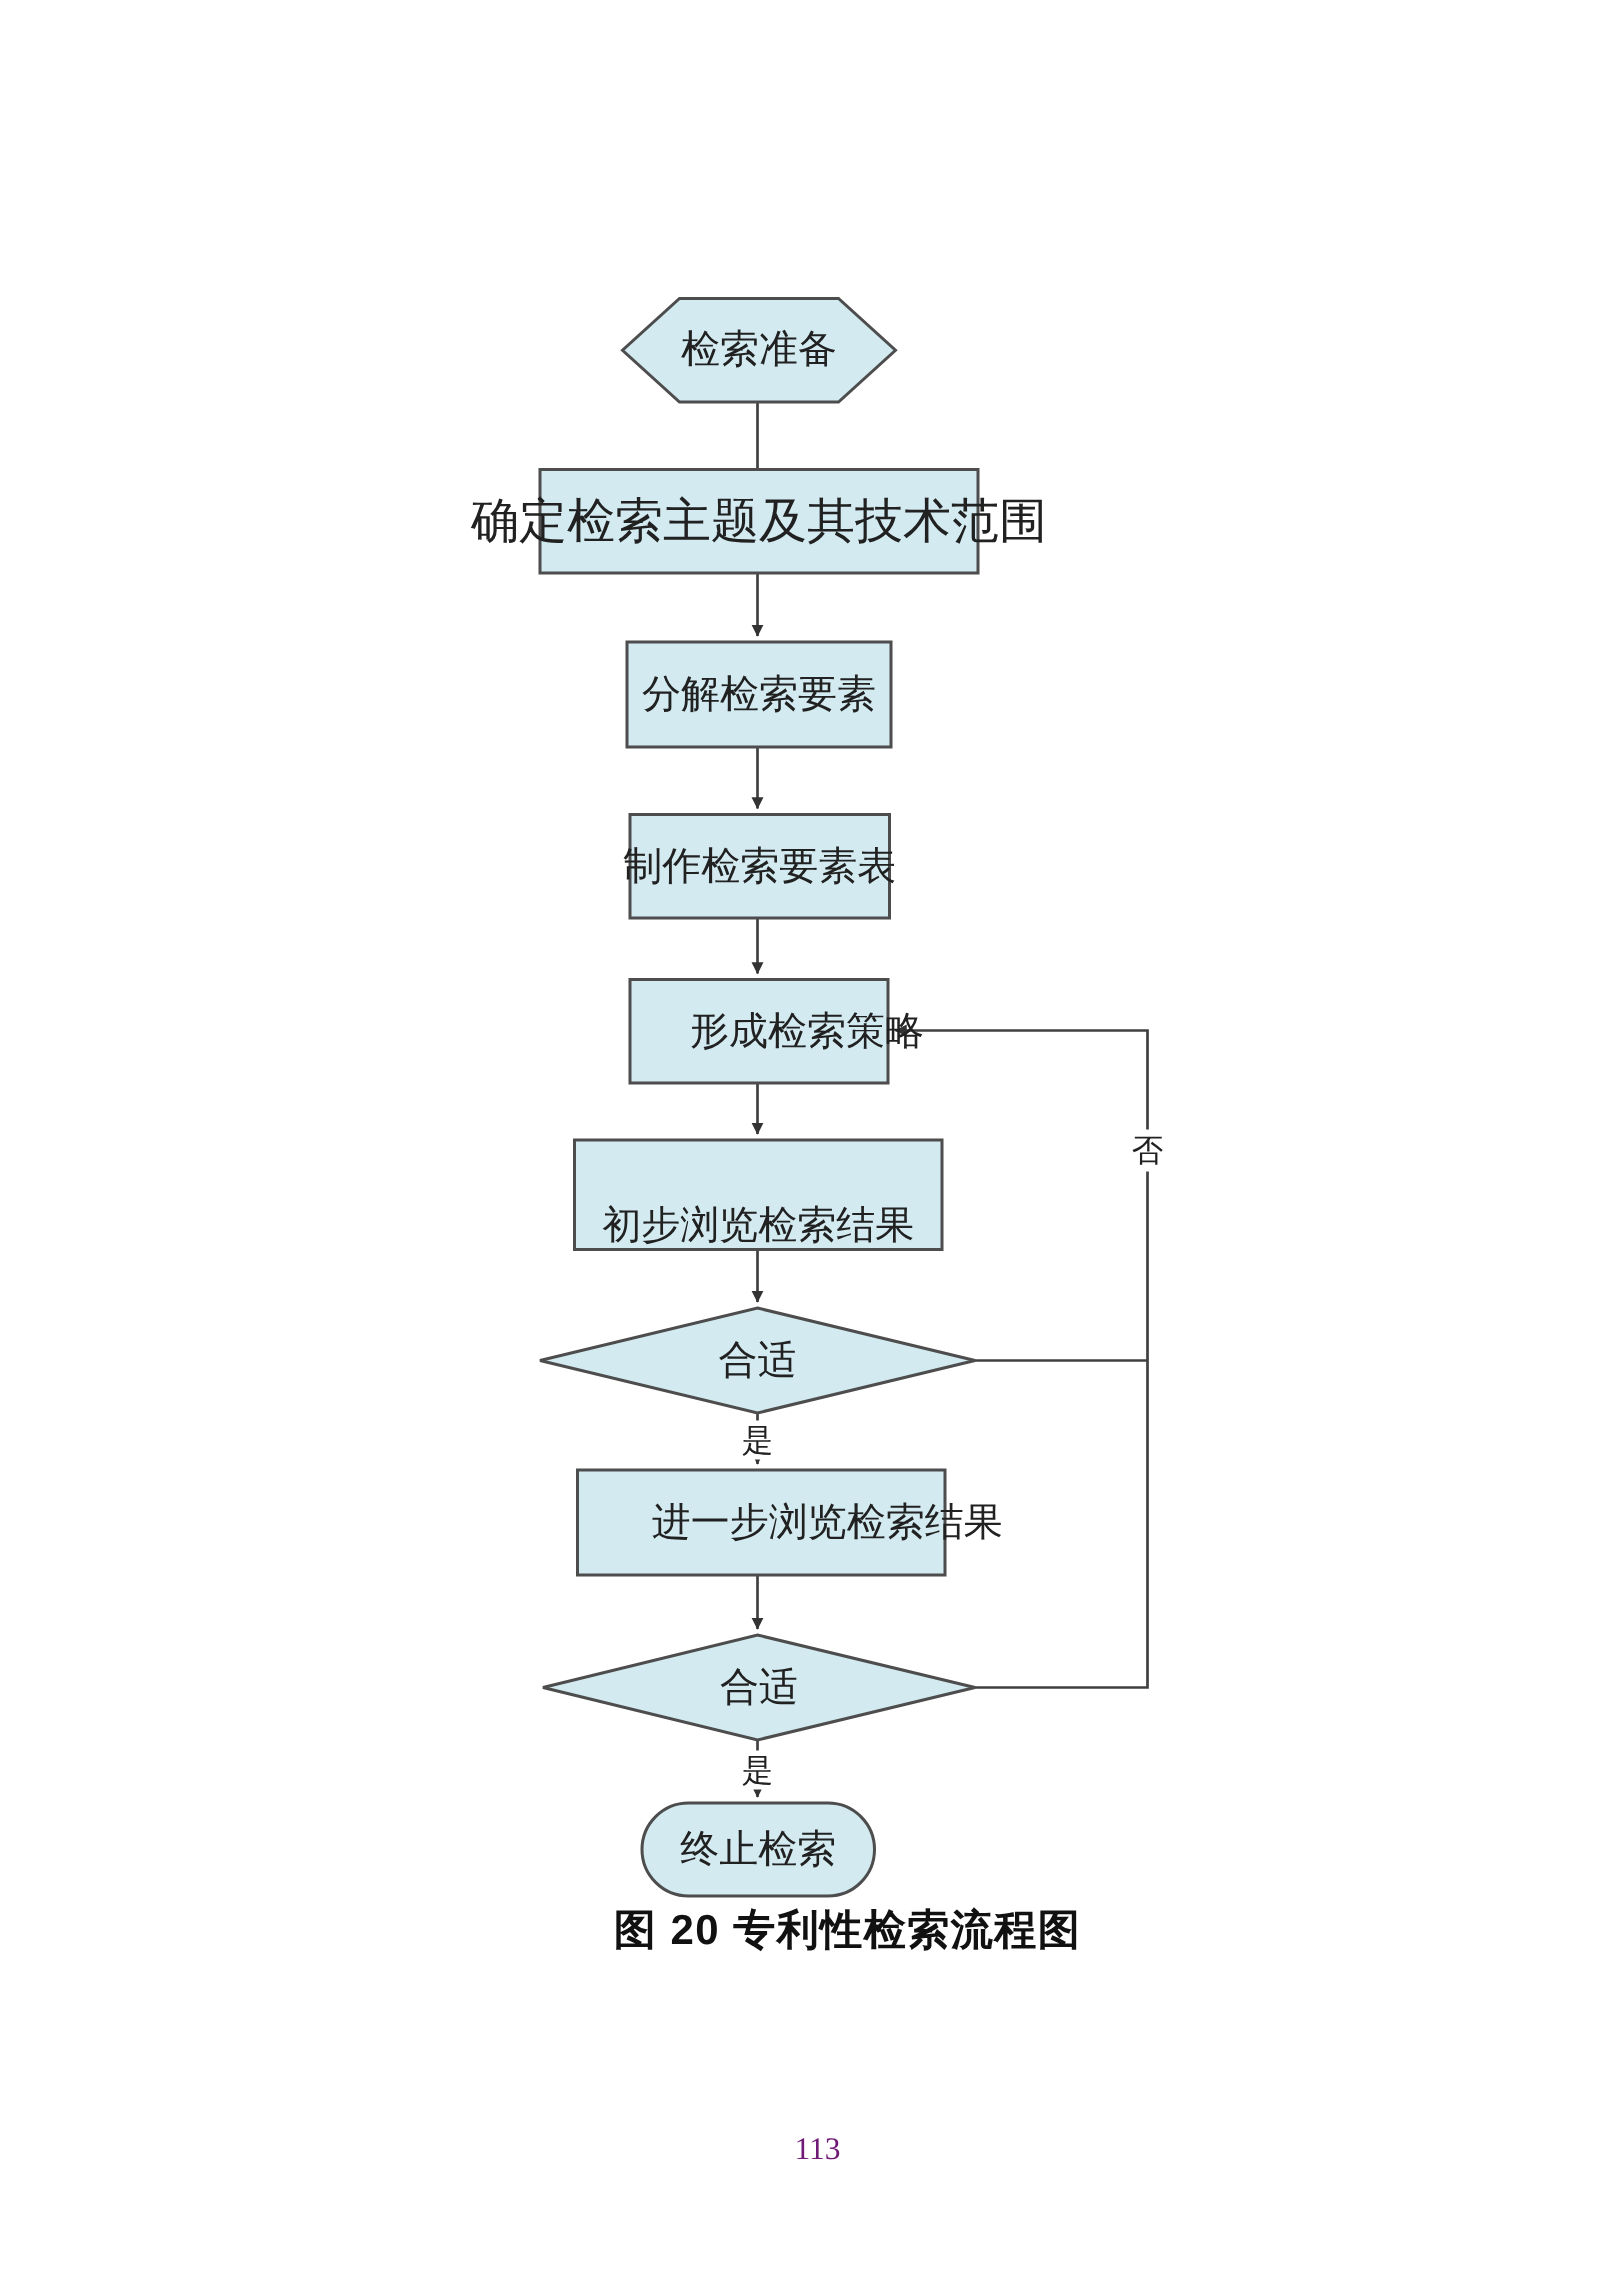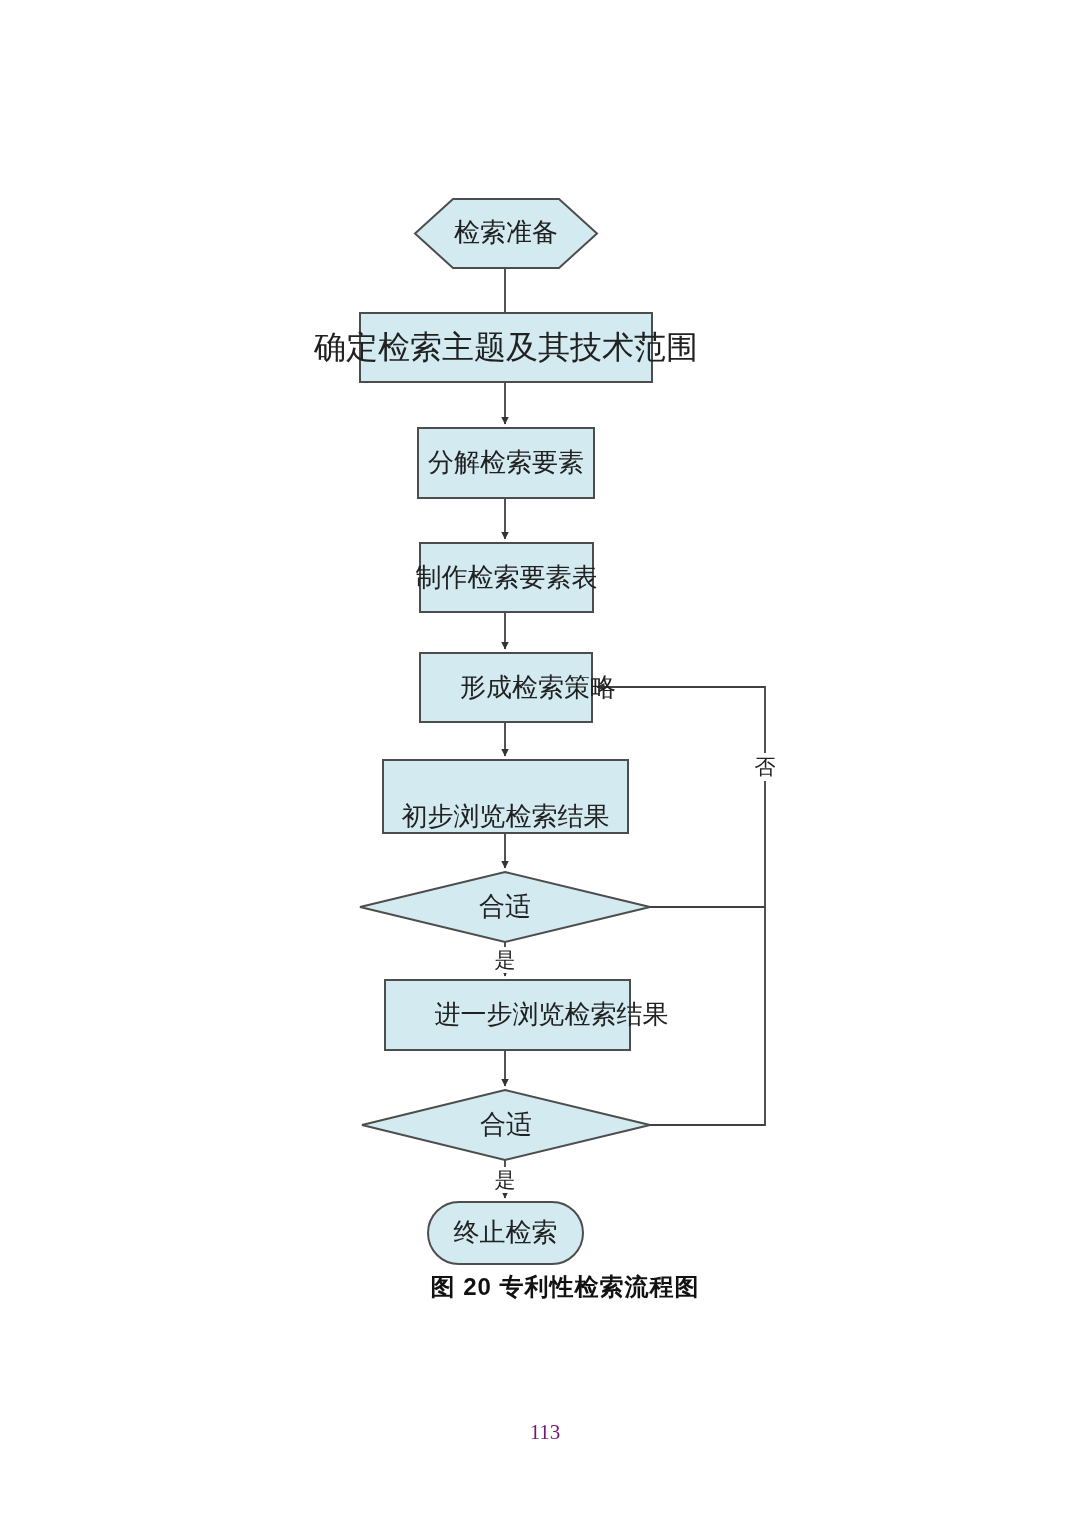--- a/index.html
+++ b/index.html
@@ -38,21 +38,21 @@
     justify-content: center;
     color: #212121;
     font-size: 21px;
     background: #ffffff;
     padding: 0 2px;
   }
   .caption {
     position: absolute;
     left: 415px; top: 1272px; width: 300px; height: 30px;
     display: flex; align-items: center; justify-content: center;
-    font-size: 24px;
+    font-size: 28px;
     font-weight: bold;
     color: #111111;
     letter-spacing: 1px;
     white-space: nowrap;
   }
   .page-number {
     position: absolute;
     left: 445px; top: 1419px; width: 200px; height: 26px;
     display: flex; align-items: center; justify-content: center;
     font-family: "Liberation Serif", "DejaVu Serif", serif;

